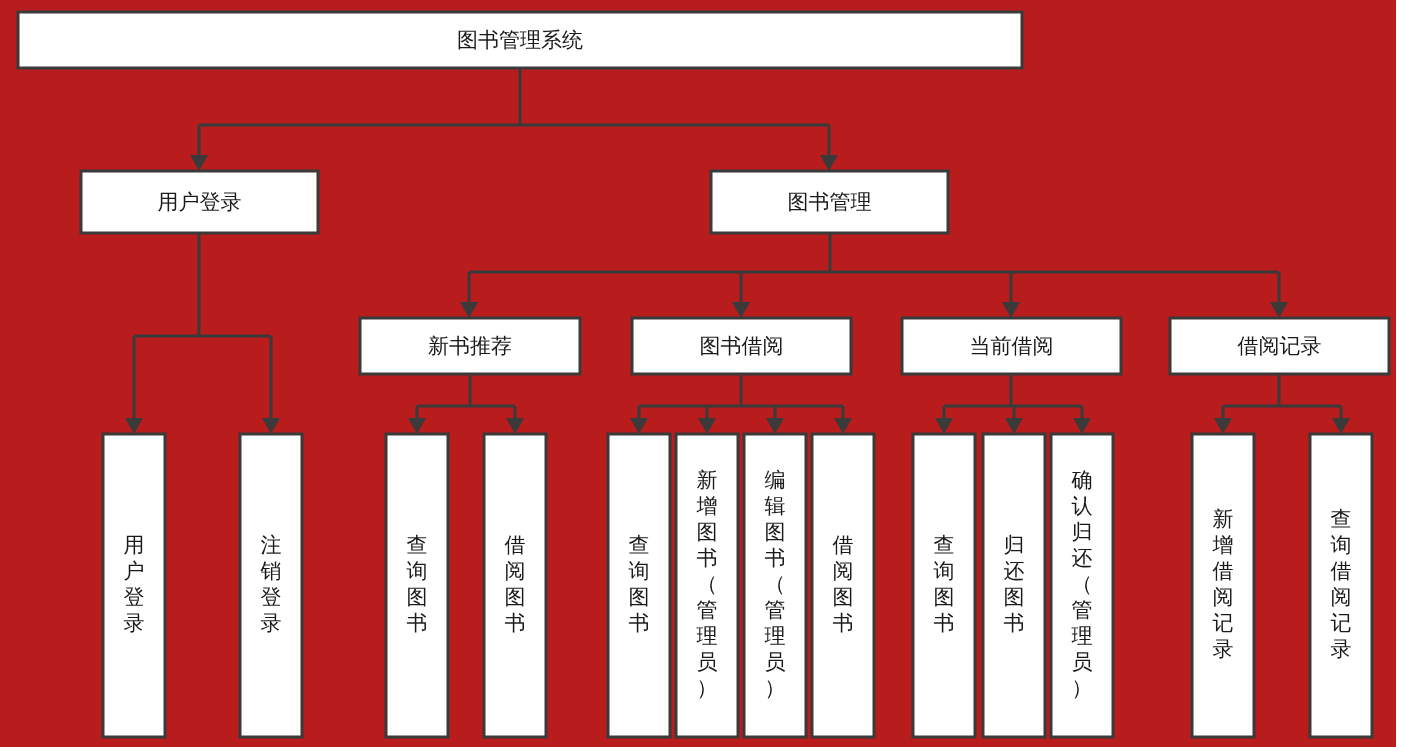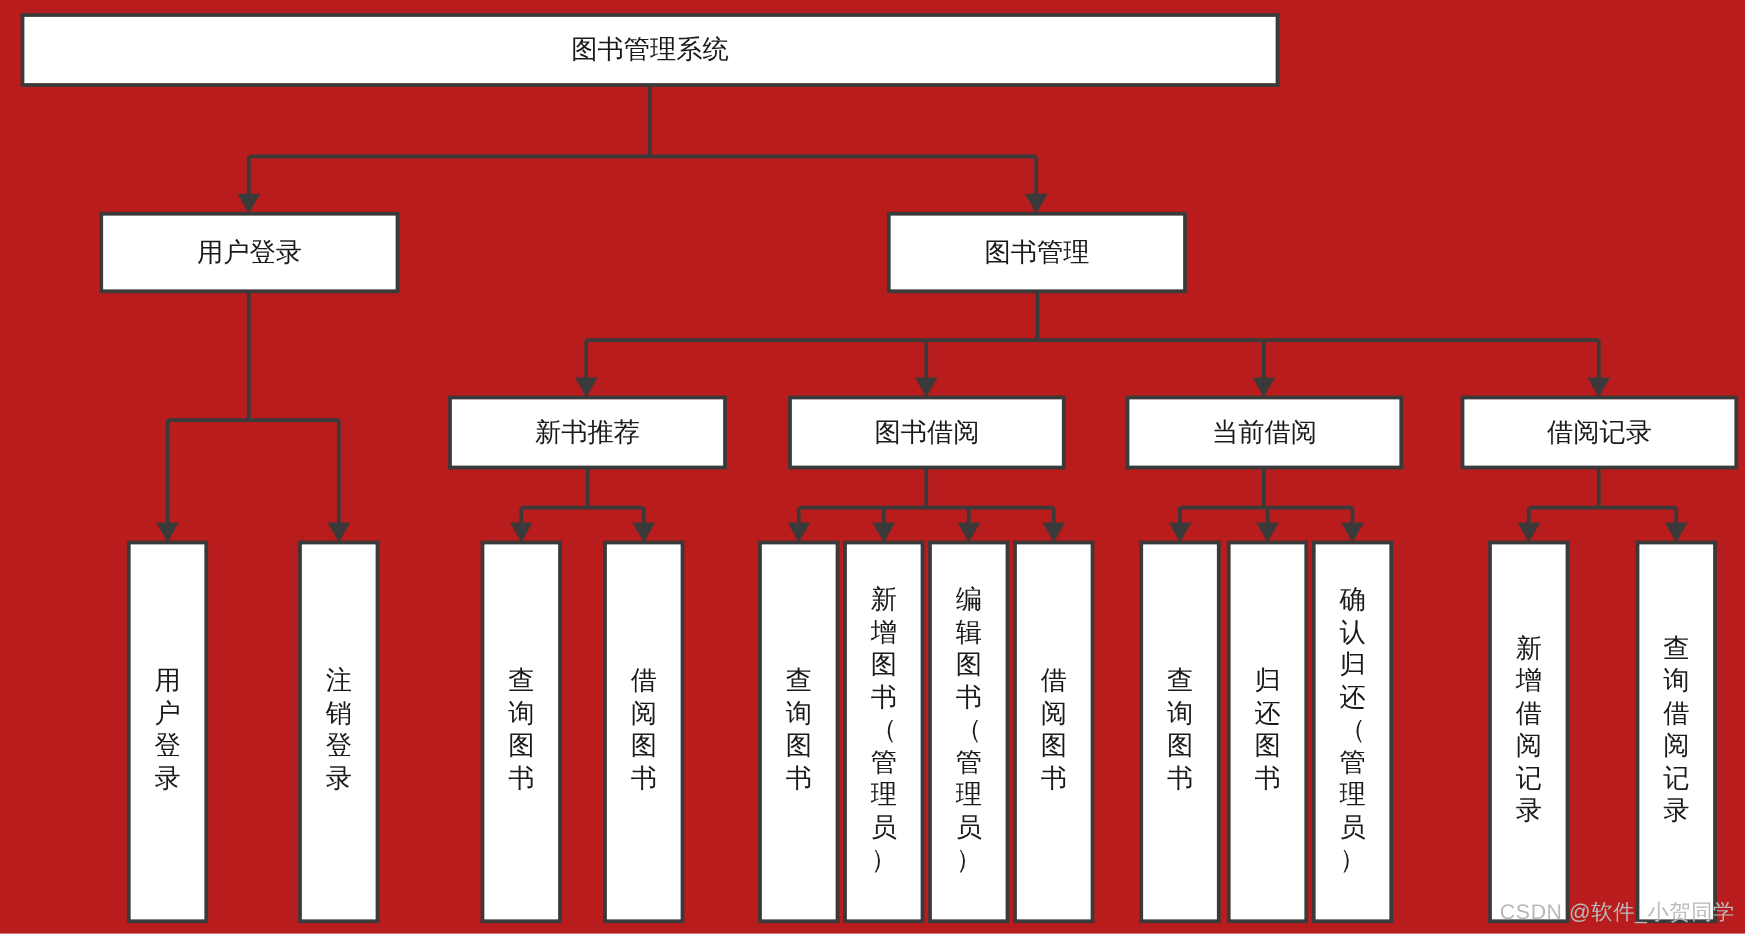--- a/index.html
+++ b/index.html
@@ -203,14 +203,13 @@
         <g>
           <rect x="1192" y="434" width="62" height="303" class="node-box"></rect>
           <text x="1223" class="node-label-vertical"><tspan x="1223" y="525.5">新</tspan><tspan x="1223" y="551.5">增</tspan><tspan x="1223" y="577.5">借</tspan><tspan x="1223" y="603.5">阅</tspan><tspan x="1223" y="629.5">记</tspan><tspan x="1223" y="655.5">录</tspan></text>
         </g>
         <g>
           <rect x="1310" y="434" width="62" height="303" class="node-box"></rect>
           <text x="1341" class="node-label-vertical"><tspan x="1341" y="525.5">查</tspan><tspan x="1341" y="551.5">询</tspan><tspan x="1341" y="577.5">借</tspan><tspan x="1341" y="603.5">阅</tspan><tspan x="1341" y="629.5">记</tspan><tspan x="1341" y="655.5">录</tspan></text>
         </g>
       </g>
   </svg>
-  <div class="watermark">CSDN @软件_小贺同学</div>
 </div>
 
 </body></html>

